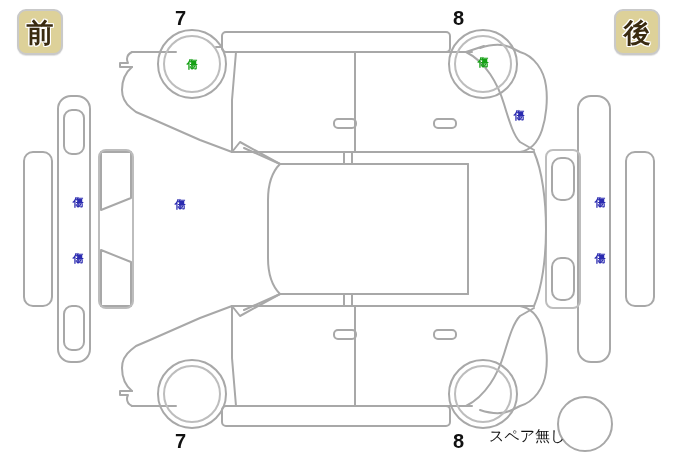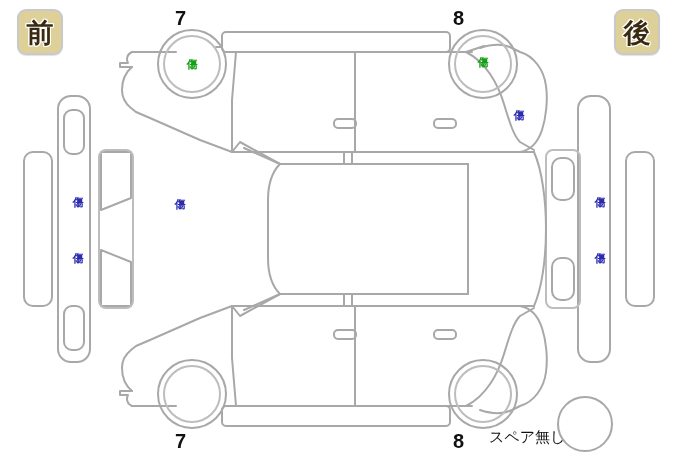--- a/index.html
+++ b/index.html
@@ -77,21 +77,21 @@
     white-space: nowrap;
   }
   .mark.green { color: #14a014; }
   .mark.blue  { color: #2b2bb0; }
 
   
   #spare-note {
     position: absolute;
     left: 489px;
     top: 429px;
-    font-family: Liberation Sans, sans-serif;
+    font-family: Liberation Serif, serif;
     font-size: 15px;
     color: #111111;
     line-height: 1;
     white-space: nowrap;
   }
 </style>
 </head>
 <body>
 
 <div id="stage">

